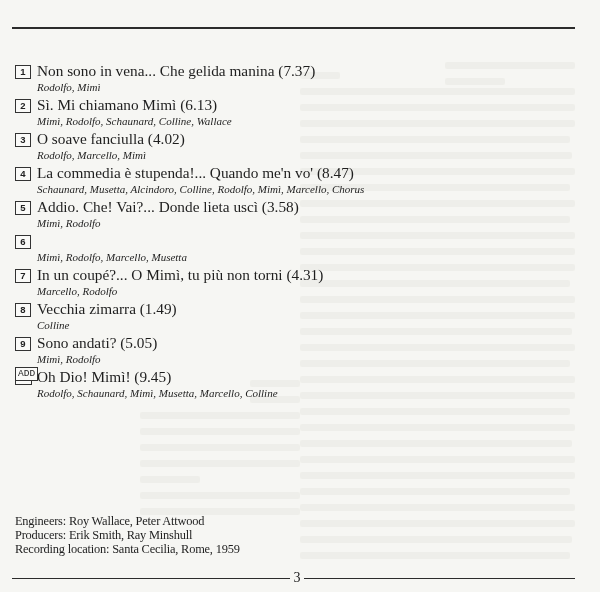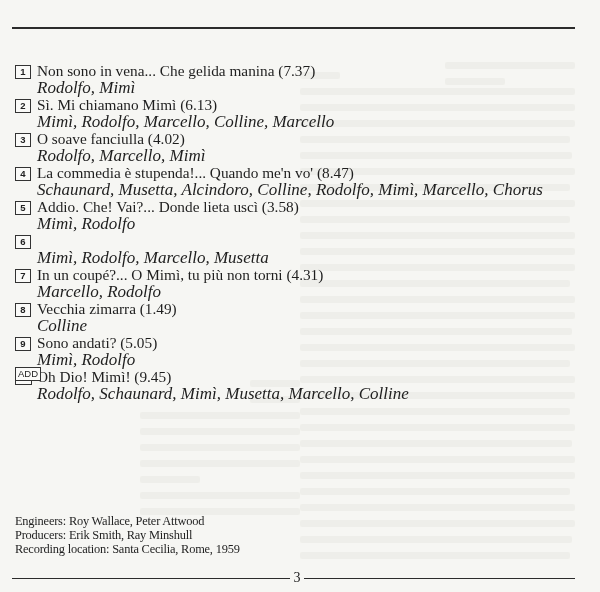--- a/index.html
+++ b/index.html
@@ -71,33 +71,33 @@
       left: 22px;
       top: 0;
       font-size: 15.3px;
       line-height: 17px;
       white-space: nowrap;
     }
     .track-singers {
       position: absolute;
       left: 22px;
       top: 17px;
-      font-size: 17px;
+      font-size: 11px;
       line-height: 17px;
       font-style: italic;
       white-space: nowrap;
     }
     .add-badge {
       position: absolute;
       left: 15px;
       top: 367px;
       height: 12px;
       padding: 0 2px;
       border: 1px solid #333;
-      font-family: Liberation Sans, sans-serif;
+      font-family: Liberation Mono, monospace;
       font-size: 9.5px;
       line-height: 12px;
       color: #222;
       background: #fafaf8;
     }
     .credits {
       position: absolute;
       left: 15px;
       top: 514px;
       font-size: 12.4px;
@@ -178,21 +178,21 @@
 
 <div class="tracklist">
   <div class="track">
     <span class="track-num">1</span>
     <span class="track-title">Non sono in vena... Che gelida manina (7.37)</span>
     <span class="track-singers">Rodolfo, Mimì</span>
   </div>
   <div class="track">
     <span class="track-num">2</span>
     <span class="track-title">Sì. Mi chiamano Mimì (6.13)</span>
-    <span class="track-singers">Mimì, Rodolfo, Marcello, Colline, Marcello</span>
+    <span class="track-singers">Mimì, Rodolfo, Schaunard, Colline, Wallace</span>
   </div>
   <div class="track">
     <span class="track-num">3</span>
     <span class="track-title">O soave fanciulla (4.02)</span>
     <span class="track-singers">Rodolfo, Marcello, Mimì</span>
   </div>
   <div class="track">
     <span class="track-num">4</span>
     <span class="track-title">La commedia è stupenda!... Quando me'n vo' (8.47)</span>
     <span class="track-singers">Schaunard, Musetta, Alcindoro, Colline, Rodolfo, Mimì, Marcello, Chorus</span>

